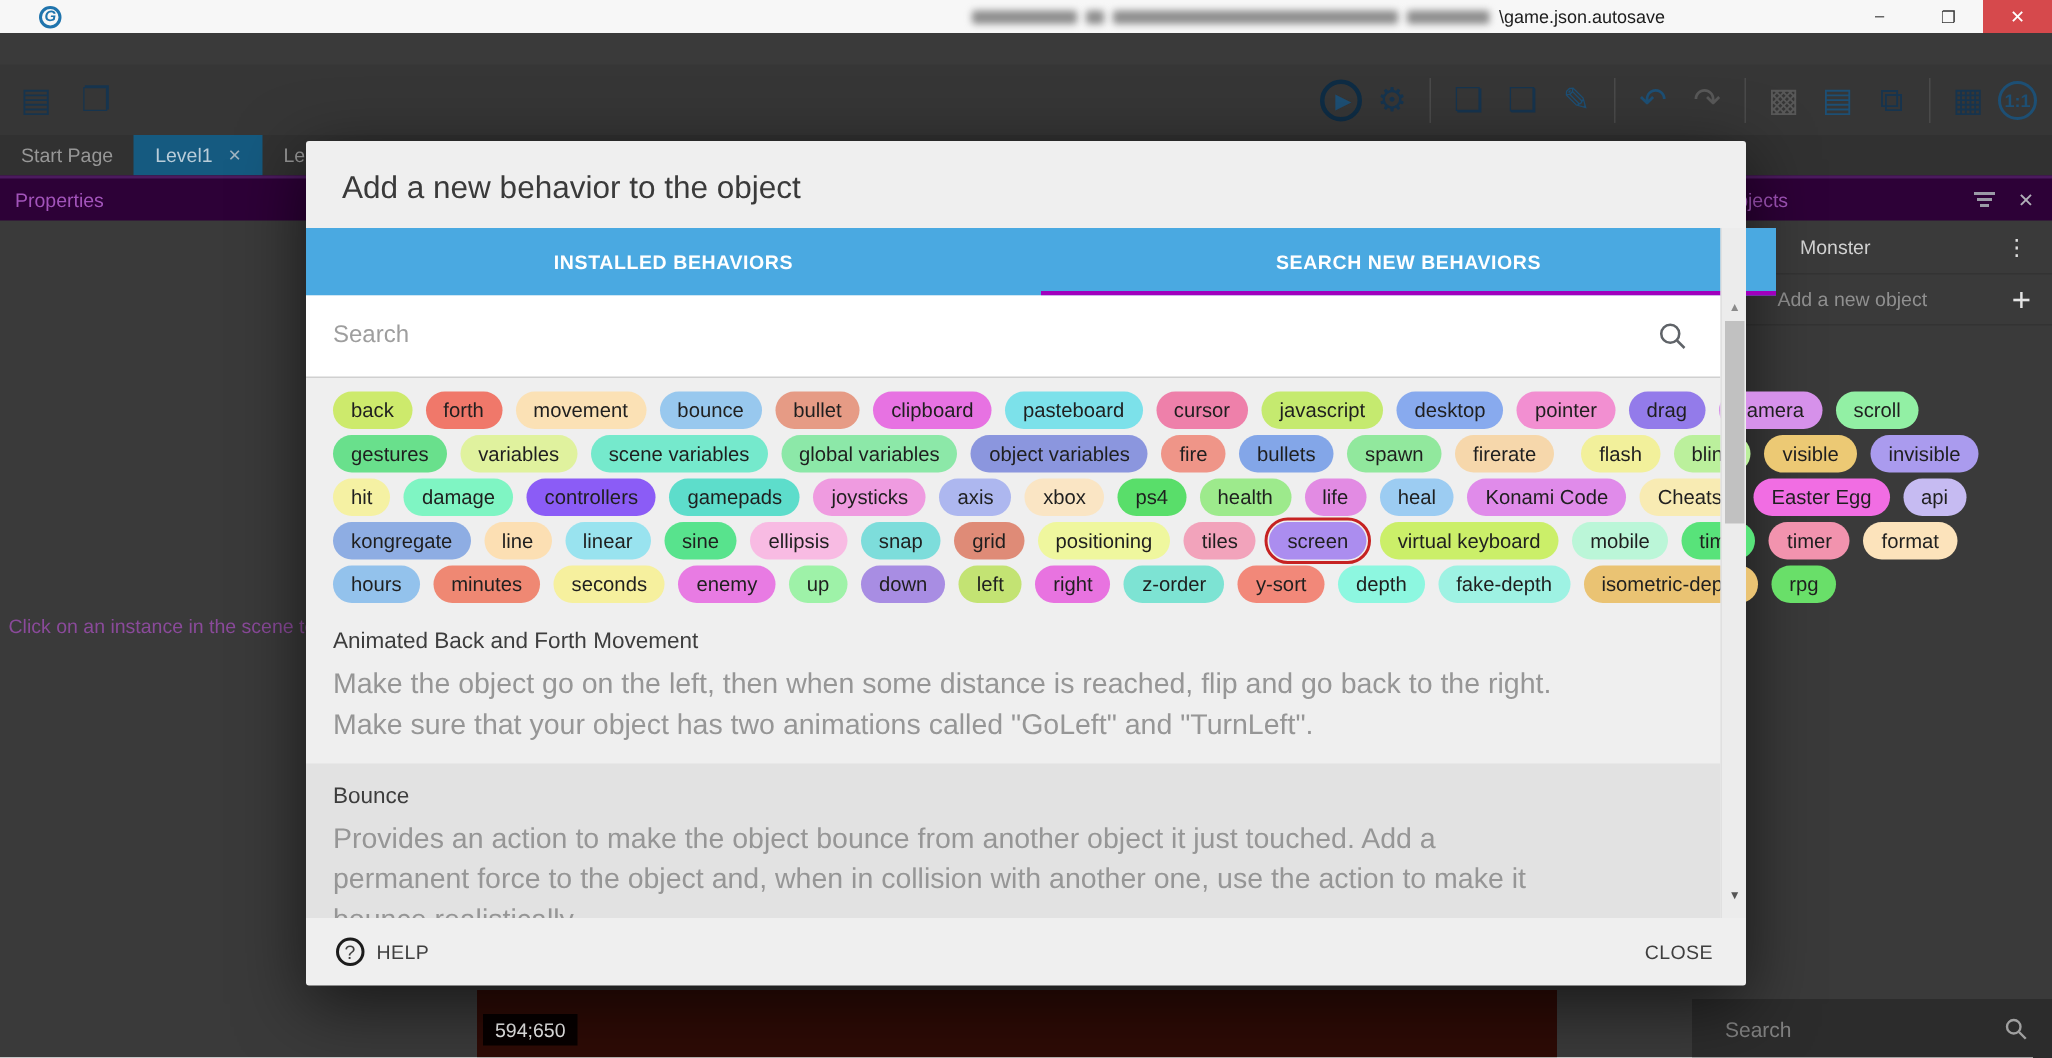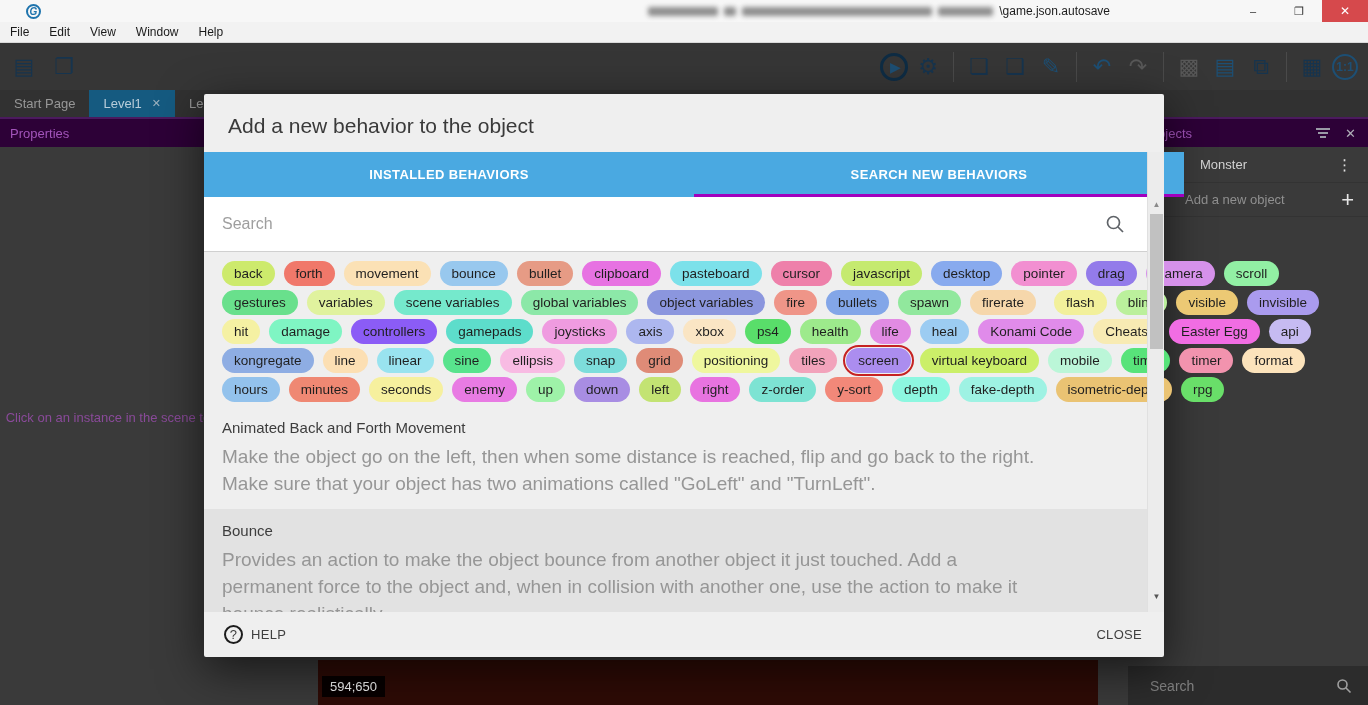--- a/index.html
+++ b/index.html
@@ -37,21 +37,21 @@
   .etab { font-size:13px; color:#979797; display:flex; align-items:center; padding:0 14px; gap:10px; }
   .etab.active { background:#155a80; color:#b9cdd9; }
   .etab .x { font-size:11px; color:#9fb3bf; }
 
   
   .lpanel-head { position:absolute; left:0; top:117px; width:318px; height:30px; background:#2d0137; border-top:2px solid #4b1a5e; display:flex; align-items:center; }
   .lpanel-head span { color:#a254ba; font-size:13px; margin-left:10px; }
   .lhint { position:absolute; left:0; top:408px; width:338px; text-align:center; font-size:13px; line-height:20px; color:#8a4a9a; }
 
   
-  .scene { position:absolute; left:318px; top:660px; width:780px; height:45px; background:#2e0b06; }
+  .scene { position:absolute; left:318px; top:660px; width:720px; height:45px; background:#2e0b06; }
   .coordchip { position:absolute; left:4px; top:16px; background:rgba(0,0,0,0.85); color:#f2f2f2; font-size:13px; padding:3px 8px; }
 
   
   .rpanel { position:absolute; left:1128px; top:117px; width:240px; height:588px; background:#3a3a3a; }
   .rpanel-head { position:relative; width:240px; height:30px; background:#2d0137; border-top:2px solid #4b1a5e; display:flex; align-items:center; }
   .rpanel-head .ptitle { color:#a254ba; font-size:13px; margin-left:20px; }
   .funnel { margin-left:auto; width:16px; display:flex; flex-direction:column; gap:2px; align-items:center; }
   .funnel i { display:block; height:2px; background:#9a9aa6; }
   .funnel i:nth-child(1){width:14px;} .funnel i:nth-child(2){width:10px;} .funnel i:nth-child(3){width:6px;}
   .rpanel-head .px { color:#b0b0b8; font-size:13px; margin:0 12px 0 14px; }
@@ -118,27 +118,20 @@
       <span class="blurseg" style="width:55px"></span>
       <span>\game.json.autosave</span>
     </div>
     <div class="wbtns">
       <div class="wbtn">–</div>
       <div class="wbtn">❐</div>
       <div class="wbtn close">✕</div>
     </div>
   </div>
 
-  <div class="menubar" id="menubar">
-      <span class="menu-item">File</span>
-      <span class="menu-item">Edit</span>
-      <span class="menu-item">View</span>
-      <span class="menu-item">Window</span>
-      <span class="menu-item">Help</span>
-    </div>
 
   <div class="toolbar">
     <div class="tgroup-left" id="toolbar-left">
         <div class="ticon navy">▤</div>
         <div class="ticon navy">❐</div>
       </div>
     <div class="tgroup-right" id="toolbar-right">
         <div class="ticon ring">▶</div>
         <div class="ticon navy">⚙</div>
         <div class="tsep"></div>

